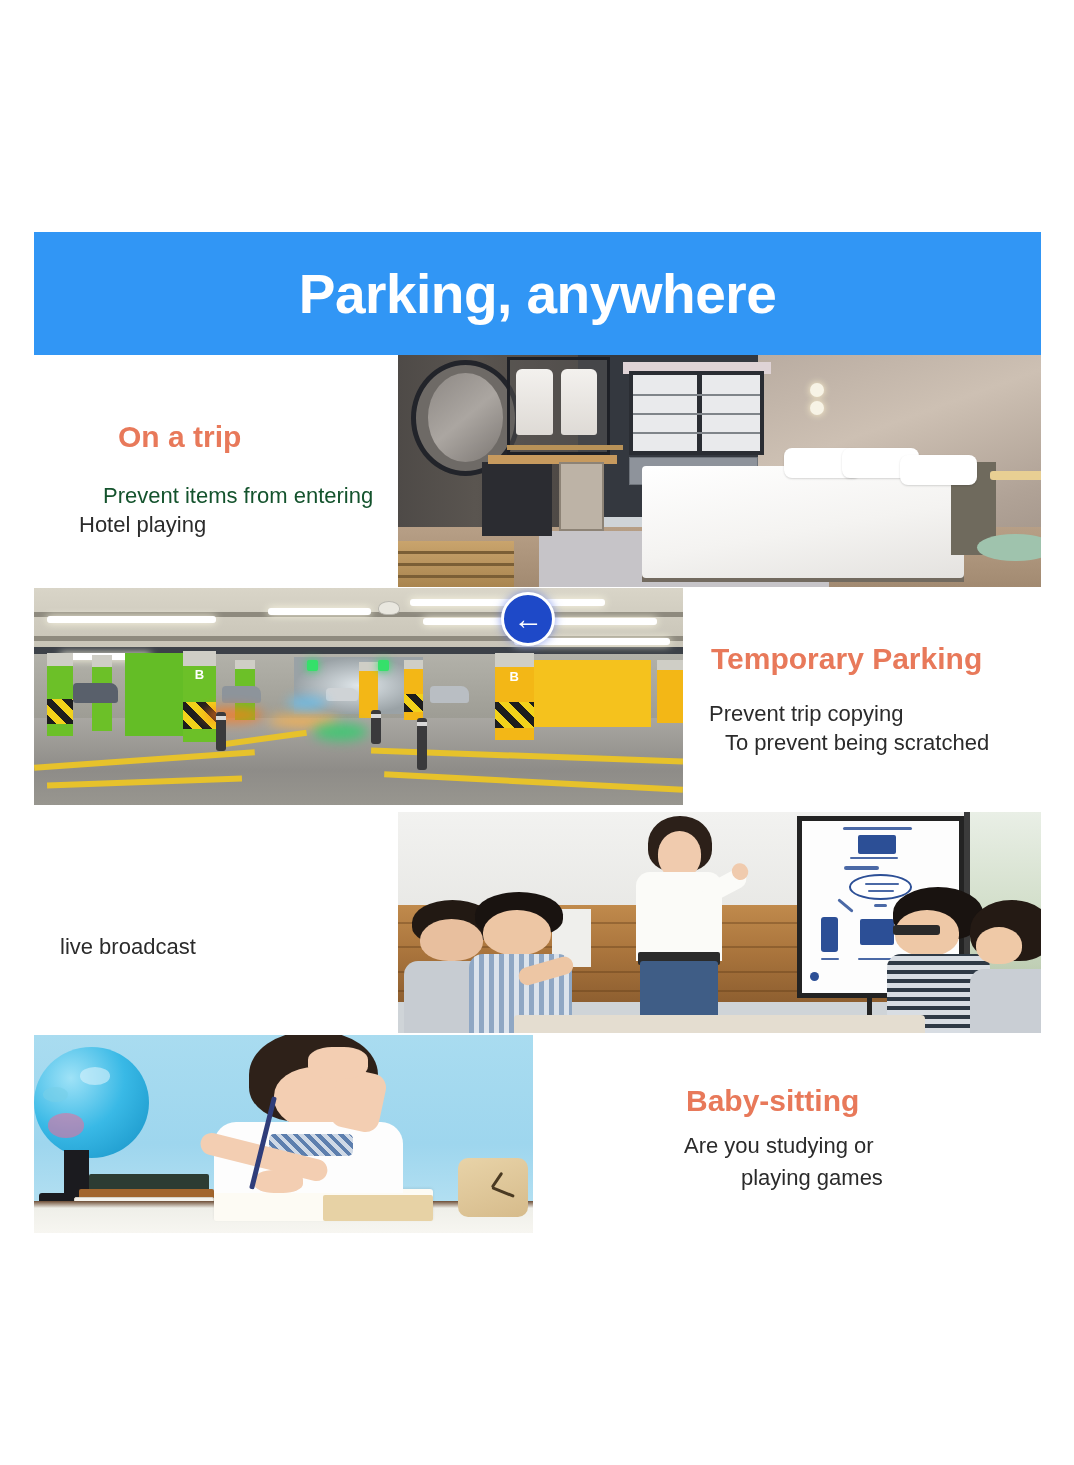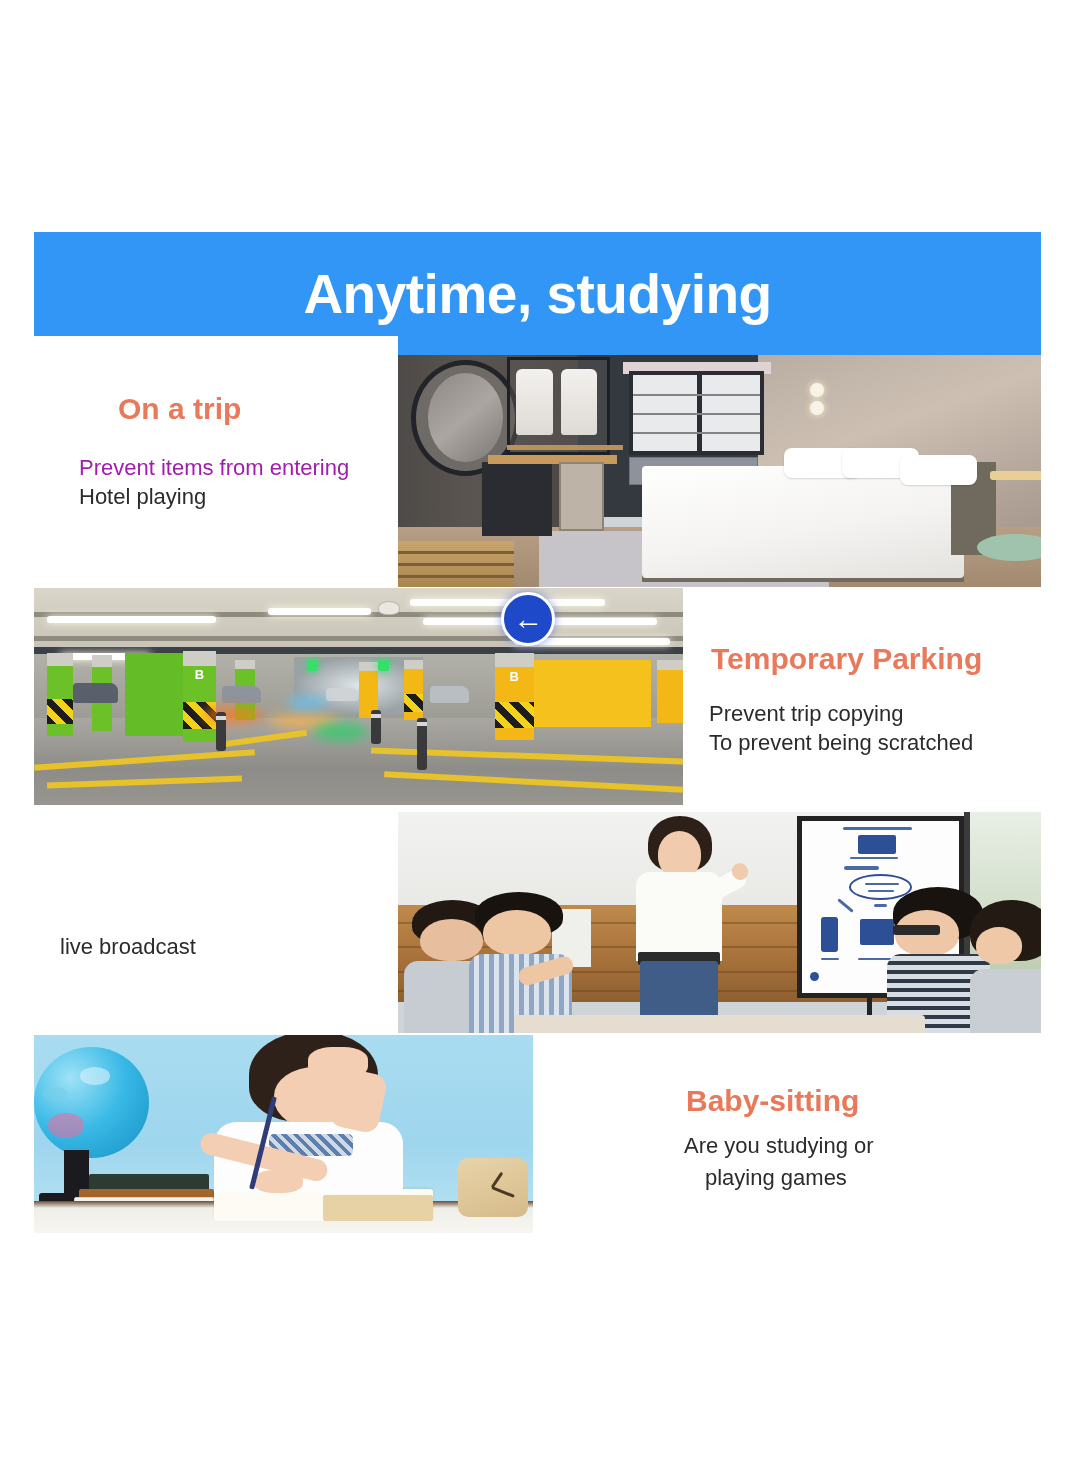--- a/index.html
+++ b/index.html
@@ -30,21 +30,21 @@
   .photo { position:absolute; overflow:hidden; background:#cfd4d8; }
   .textblock { position:absolute; background:#fff; }
   .heading {
     font-size:30px; font-weight:bold; line-height:1.1;
     white-space:nowrap;
   }
   .body-line { font-size:22px; color:#2b2b2b; line-height:1.32; white-space:nowrap; }
 
   
   #photo-hotel   { left:398px; top:355px;  width:643px; height:232px; }
-  #text-trip     { left:34px;  top:336px;  width:364px; height:246px; }
+  #text-trip     { left:34px;  top:364px;  width:364px; height:246px; }
   .tx-trip-h     { position:absolute; left:84px; top:56px; }
   .tx-trip-b1    { position:absolute; left:45px; top:117px; }
   .tx-trip-b2    { position:absolute; left:45px; top:146px; }
 
   #photo-parking { left:34px;  top:588px;  width:649px; height:217px; }
   #text-parking  { left:683px; top:588px;  width:358px; height:217px; }
   .tx-park-h     { position:absolute; left:28px; top:54px; }
   .tx-park-b1    { position:absolute; left:26px; top:111px; }
   .tx-park-b2    { position:absolute; left:26px; top:140px; }
 
@@ -223,21 +223,21 @@
   .bb-pencil { position:absolute; width:5px; background:#2f3d7a;
     border-radius:2px; transform-origin:bottom center; }
   .bb-hand-sm { position:absolute; background:#f3ceb2; border-radius:40%; }
 </style>
 </head>
 <body style="background: rgb(255, 255, 255);">
 
 <div class="page">
 
   <div class="banner" id="banner" style="background: rgb(49, 150, 245);">
-    <div class="banner-title" style="color: rgb(255, 255, 255);">Anytime, studying</div>
+    <div class="banner-title" style="color: rgb(255, 255, 255);">Parking, anywhere</div>
   </div>
 
   <div class="photo" id="photo-hotel">
     <div class="hot-wall-l"></div>
     <div class="hot-wall-dark"></div>
     <div class="hot-wall-r"></div>
 
     <div class="hot-mirror">
       <div class="hot-mirror-in"></div>
     </div>
@@ -277,21 +277,21 @@
     <div class="hot-sidetable"></div>
     <div class="hot-bench">
       <i style="top:22%"></i>
         <i style="top:48%"></i>
         <i style="top:74%"></i>
     </div>
   </div>
 
   <div class="textblock" id="text-trip">
     <div class="heading tx-trip-h" style="color:#E8795A">On a trip</div>
-    <div class="body-line tx-trip-b1" style="color: #a21caf;">Prevent items from entering</div>
+    <div class="body-line tx-trip-b1" style="color: #14532d; margin-left: 24px;">Prevent items from entering</div>
     <div class="body-line tx-trip-b2" style="color: rgb(43, 43, 43);">Hotel playing</div>
   </div>
 
   <div class="photo" id="photo-parking">
     <div class="pk-wall"></div>
     <div class="pk-floor"></div>
     <div class="pk-deep"></div>
     <div class="pk-ceiling"></div>
 
     <div class="pk-beam" style="top:11%"></div>
@@ -373,21 +373,21 @@
     <div class="pk-line" style="left:28%; top:68%; width:14%; transform:rotate(-8deg);"></div>
 
     <div class="pk-bollard" style="left:28%; top:57%; height:18%;"></div>
     <div class="pk-bollard" style="left:52%; top:56%; height:16%;"></div>
     <div class="pk-bollard" style="left:59%; top:60%; height:24%;"></div>
   </div>
 
   <div class="textblock" id="text-parking">
     <div class="heading tx-park-h" style="color:#E8795A">Temporary Parking</div>
     <div class="body-line tx-park-b1" style="color: rgb(43, 43, 43);">Prevent trip copying</div>
-    <div class="body-line tx-park-b2" style="color: rgb(43, 43, 43);">To prevent being scratched</div>
+    <div class="body-line tx-park-b2" style="color: rgb(43, 43, 43); margin-left: 16px;">To prevent being scratched</div>
   </div>
 
   <div class="photo" id="photo-meeting">
     <div class="mt-wall"></div>
     <div class="mt-wood">
       <i style="top:18%"></i>
         <i style="top:42%"></i>
         <i style="top:68%"></i>
         <i style="top:88%"></i>
     </div>
@@ -493,16 +493,16 @@
 
     <div class="bb-clock">
       <div class="bb-hand" style="left:48%; top:48%; width:34%; height:3px; transform:rotate(22deg);"></div>
       <div class="bb-hand" style="left:48%; top:48%; width:26%; height:3px; transform:rotate(-56deg);"></div>
     </div>
   </div>
 
   <div class="textblock" id="text-baby">
     <div class="heading tx-baby-h" style="color:#E8795A">Baby-sitting</div>
     <div class="body-line tx-baby-b1" style="color: rgb(43, 43, 43);">Are you studying or</div>
-    <div class="body-line tx-baby-b2" style="color: rgb(43, 43, 43);">playing games</div>
+    <div class="body-line tx-baby-b2" style="color: rgb(43, 43, 43); margin-left: 36px;">playing games</div>
   </div>
 
 </div>
 
 </body></html>

